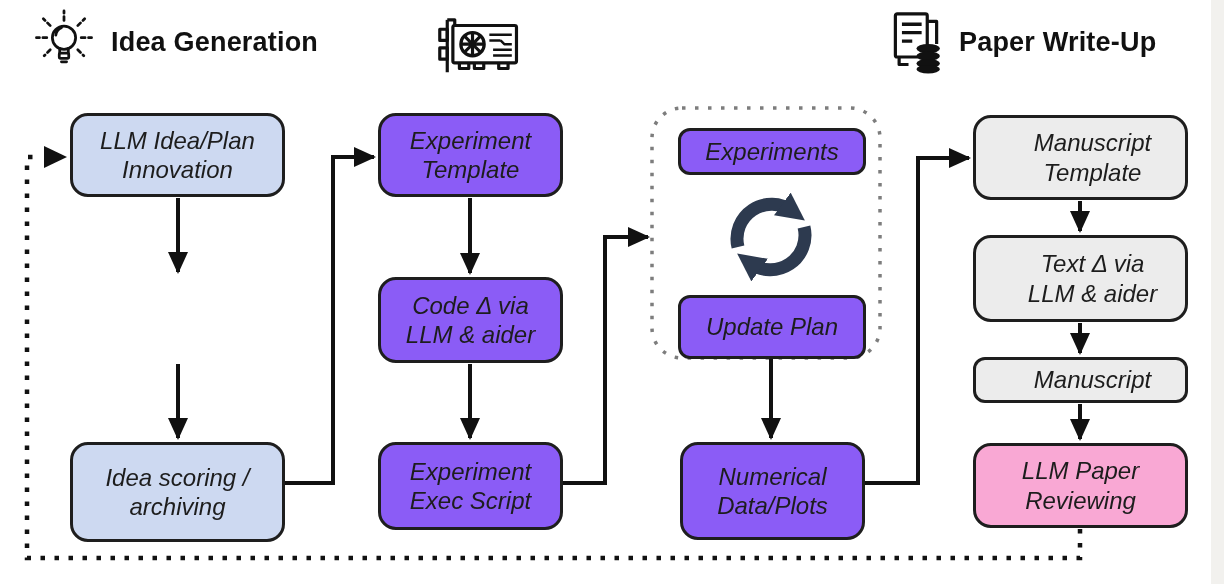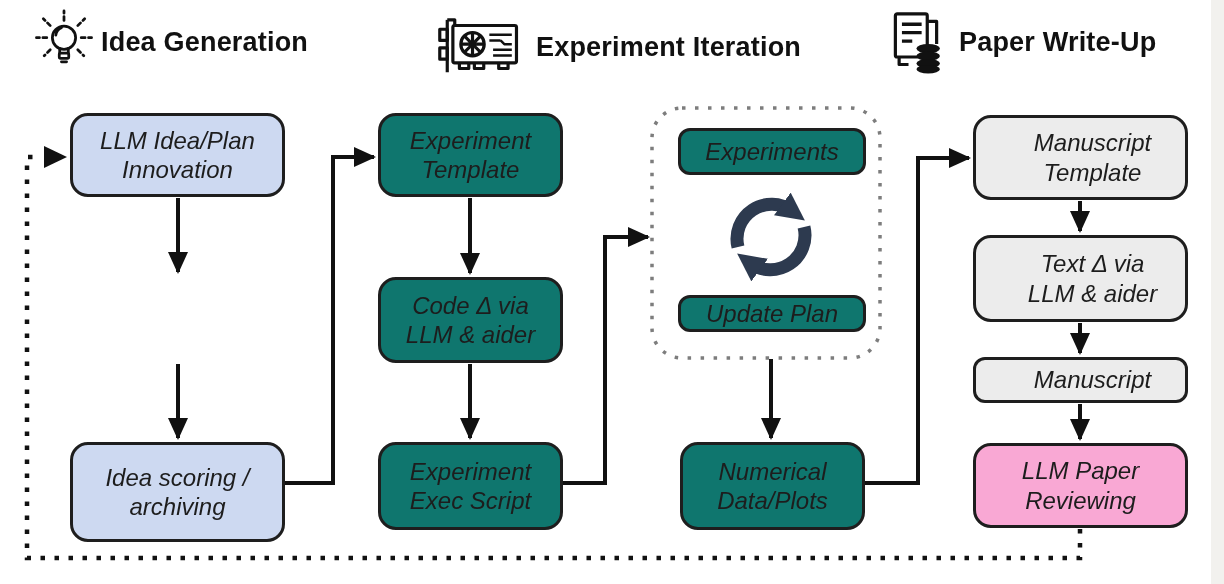--- a/index.html
+++ b/index.html
@@ -13,21 +13,21 @@
   .header .hlabel{font-weight:bold;font-size:27px;letter-spacing:.2px;white-space:nowrap;}
   .node{
     position:absolute;display:flex;align-items:center;justify-content:center;
     text-align:center;border:3px solid #1e1e1e;border-radius:18px;
     font-size:24px;line-height:1.22;color:#1d1d1d;white-space:pre-line;
     box-sizing:border-box;
     font-style:italic;
   }
   .small{border-radius:12px;}
   .blue{background:#cdd9f1;}
-  .tan{background:#0f766e;}
+  .tan{background:#8b5cf6;}
   .gray{background:#ececec;padding-left:24px;}
   .green{background:#f9a8d4;}
   .icon-svg{display:block;}
 </style>
 </head>
 <body>
 
 <div class="canvas">
 
   <div class="edge-band"></div>
@@ -77,37 +77,36 @@
       <g stroke-dasharray="4.5 4">
         <path d="M 30 6 L 30 -5"></path>
         <path d="M 14 12 L 6 4"></path>
         <path d="M 46 12 L 54 4"></path>
         <path d="M 10 26 L -2 26"></path>
         <path d="M 50 26 L 62 26"></path>
         <path d="M 14 40 L 7 47"></path>
         <path d="M 46 40 L 53 47"></path>
       </g>
     </svg>
-    <span class="hlabel" style="margin-left:6px;">Idea Generation</span>
+    <span class="hlabel" style="margin-left:16px;">Idea Generation</span>
   </div>
 
   <div class="header" style="left:436px;top:18px;">
     <svg class="icon-svg" width="88" height="58" viewBox="0 0 92 62" fill="none" stroke="#111" stroke-width="3.4" stroke-linejoin="round">
       <path d="M 11 2 L 11 58"></path>
       <path d="M 11 2 L 19 2 L 19 8"></path>
       <rect x="3" y="12" width="8" height="12"></rect>
       <rect x="3" y="32" width="8" height="12"></rect>
       <rect x="17" y="8" width="68" height="40" rx="2"></rect>
       <circle cx="38" cy="28" r="12.5"></circle>
       <circle cx="38" cy="28" r="3" fill="#111"></circle>
       <path d="M 38 16 L 38 24 M 38 32 L 38 40 M 26 28 L 34 28 M 42 28 L 50 28 M 29.5 19.5 L 35 25 M 41 31 L 46.5 36.5 M 29.5 36.5 L 35 31 M 41 25 L 46.5 19.5"></path>
       <path d="M 56 18 L 80 18 M 56 24 L 68 24 M 68 24 L 72 28 L 80 28 M 60 34 L 80 34 M 60 40 L 80 40" stroke-width="2.6"></path>
       <path d="M 24 48 L 24 54 L 34 54 L 34 48 M 40 48 L 40 54 L 50 54 L 50 48 M 66 48 L 66 54 L 76 54 L 76 48"></path>
     </svg>
-    <span class="hlabel" style="margin-left:12px;">Experiment Iteration</span>
   </div>
 
   <div class="header" style="left:886px;top:10px;">
     <svg class="icon-svg" width="60" height="64" viewBox="0 0 64 68" fill="none" stroke="#111" stroke-width="3.4" stroke-linejoin="round">
       <path d="M 44 12 L 54 12 L 54 36"></path>
       <rect x="10" y="4" width="34" height="46" rx="2"></rect>
       <path d="M 17 15 L 38 15 M 17 24 L 38 24 M 17 33 L 28 33" stroke-width="3.6"></path>
       <path d="M 14 50 L 14 58 L 24 58"></path>
       <g fill="#111" stroke="none">
         <ellipse cx="45" cy="41" rx="12.5" ry="5"></ellipse>
@@ -125,23 +124,23 @@
 archiving</div>
 
   <div class="node tan" style="left:378px;top:113px;width:185px;height:84px;">Experiment
 Template</div>
   <div class="node tan" style="left:378px;top:277px;width:185px;height:86px;">Code Δ via
 LLM &amp; aider</div>
   <div class="node tan" style="left:378px;top:442px;width:185px;height:88px;">Experiment
 Exec Script</div>
 
   <div class="node tan small" style="left:678px;top:128px;width:188px;height:47px;">Experiments</div>
-  <div class="node tan small" style="left:678px;top:295px;width:188px;height:37px;">Update Plan</div>
+  <div class="node tan small" style="left:678px;top:295px;width:188px;height:64px;">Update Plan</div>
 
-  <div class="node tan" style="left:680px;top:442px;width:185px;height:88px;">Numerical
+  <div class="node tan" style="left:680px;top:442px;width:185px;height:98px;">Numerical
 Data/Plots</div>
 
   <div class="node gray" style="left:973px;top:115px;width:215px;height:85px;">Manuscript
 Template</div>
   <div class="node gray" style="left:973px;top:235px;width:215px;height:87px;">Text Δ via
 LLM &amp; aider</div>
   <div class="node gray small" style="left:973px;top:357px;width:215px;height:46px;">Manuscript</div>
   <div class="node green" style="left:973px;top:443px;width:215px;height:85px;">LLM Paper
 Reviewing</div>
 

